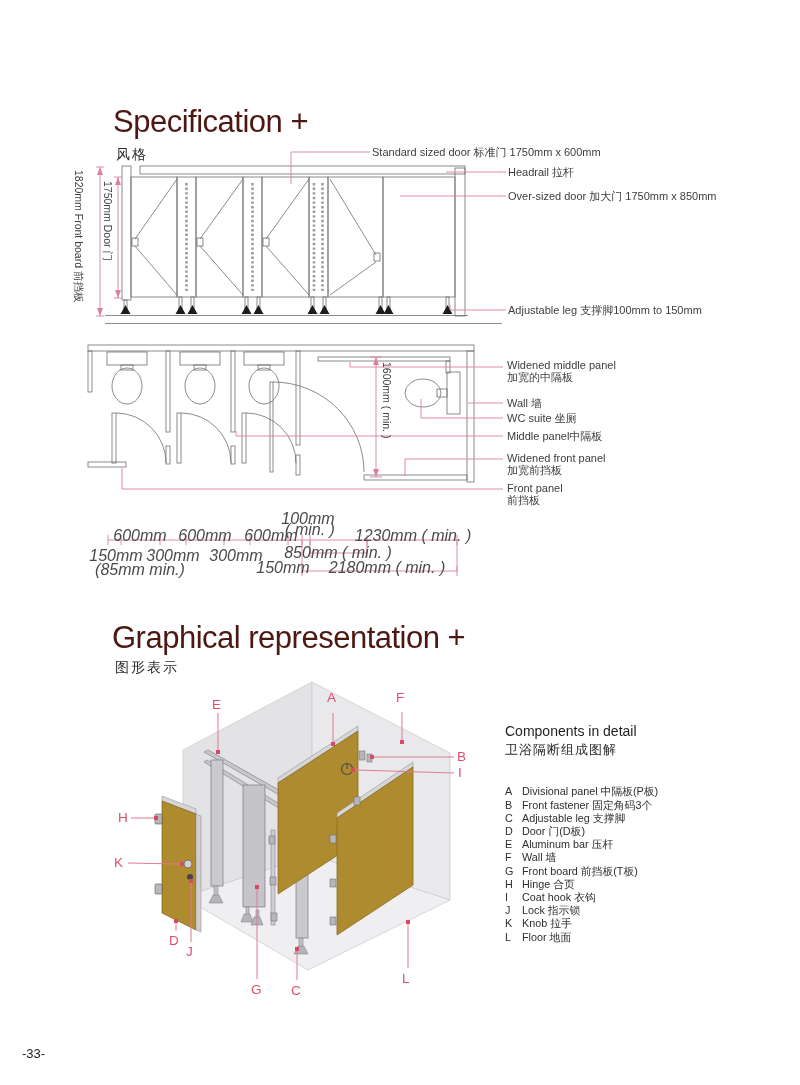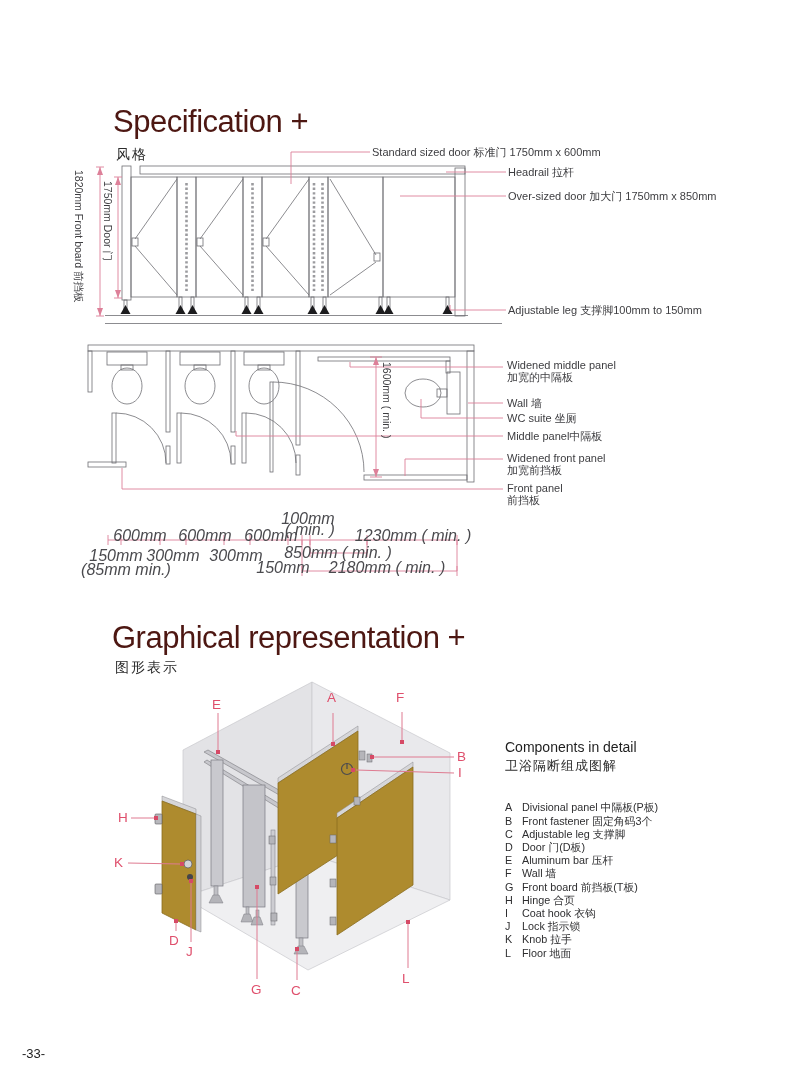--- a/index.html
+++ b/index.html
@@ -6,21 +6,21 @@
   #page{position:relative;width:800px;height:1085px;background:#fff;overflow:hidden;
         font-family:"Liberation Sans", sans-serif;}
   svg.art{position:absolute;left:0;top:0;}
   .h1{position:absolute;font-size:31px;color:#4d1712;letter-spacing:-0.5px;white-space:nowrap;}
   .hsub{position:absolute;font-size:14px;color:#2b2b2b;letter-spacing:2px;white-space:nowrap;}
   .lbl{position:absolute;font-size:11px;color:#3d3d40;white-space:nowrap;line-height:1.15;}
   .dim{position:absolute;font-size:16px;color:#4a4a4e;transform:translateX(-50%);white-space:nowrap;font-style:italic;}
   .vtext{position:absolute;transform-origin:0 0;transform:rotate(90deg);white-space:nowrap;
          font-size:10.5px;color:#3d3d40;}
   .marker{position:absolute;font-size:13.5px;color:#df4f6c;white-space:nowrap;}
-  .comp{position:absolute;left:505px;top:740px;width:260px;}
+  .comp{position:absolute;left:505px;top:724px;width:260px;}
   .comp-title{font-size:14px;color:#1e1e1e;line-height:1.1;}
   .comp-sub{font-size:13px;color:#2b2b2b;margin-top:2px;letter-spacing:1px;}
   .comp-list{margin-top:26px;}
   .comp-row{display:flex;font-size:10.8px;color:#2e2e30;line-height:13.2px;}
   .comp-letter{width:17px;flex:0 0 17px;}
   .pageno{position:absolute;left:22px;top:1046px;font-size:13px;color:#222;}
 </style>
 </head>
 <body>
 
@@ -264,21 +264,21 @@
   <div class="dim" style="left:205px;top:527px;">600mm</div>
   <div class="dim" style="left:271px;top:527px;">600mm</div>
   <div class="dim" style="left:308px;top:510px;">100mm</div>
   <div class="dim" style="left:310px;top:521px;">( min. )</div>
   <div class="dim" style="left:413px;top:527px;">1230mm ( min. )</div>
   <div class="dim" style="left:116px;top:547px;">150mm</div>
   <div class="dim" style="left:173px;top:547px;">300mm</div>
   <div class="dim" style="left:236px;top:547px;">300mm</div>
   <div class="dim" style="left:338px;top:544px;">850mm ( min. )</div>
   <div class="dim" style="left:283px;top:559px;">150mm</div>
-  <div class="dim" style="left:126px;top:561px;">(85mm min.)</div>
+  <div class="dim" style="left:140px;top:561px;">(85mm min.)</div>
   <div class="dim" style="left:387px;top:559px;">2180mm ( min. )</div>
 
   <div class="h1" style="left:112px;top:620px;">Graphical representation +</div>
   <div class="hsub" style="left:115px;top:659px;">图形表示</div>
 
   <div class="marker" style="left:212px;top:697px;">E</div>
   <div class="marker" style="left:327px;top:690px;">A</div>
   <div class="marker" style="left:396px;top:690px;">F</div>
   <div class="marker" style="left:457px;top:749px;">B</div>
   <div class="marker" style="left:458px;top:765px;">I</div>

